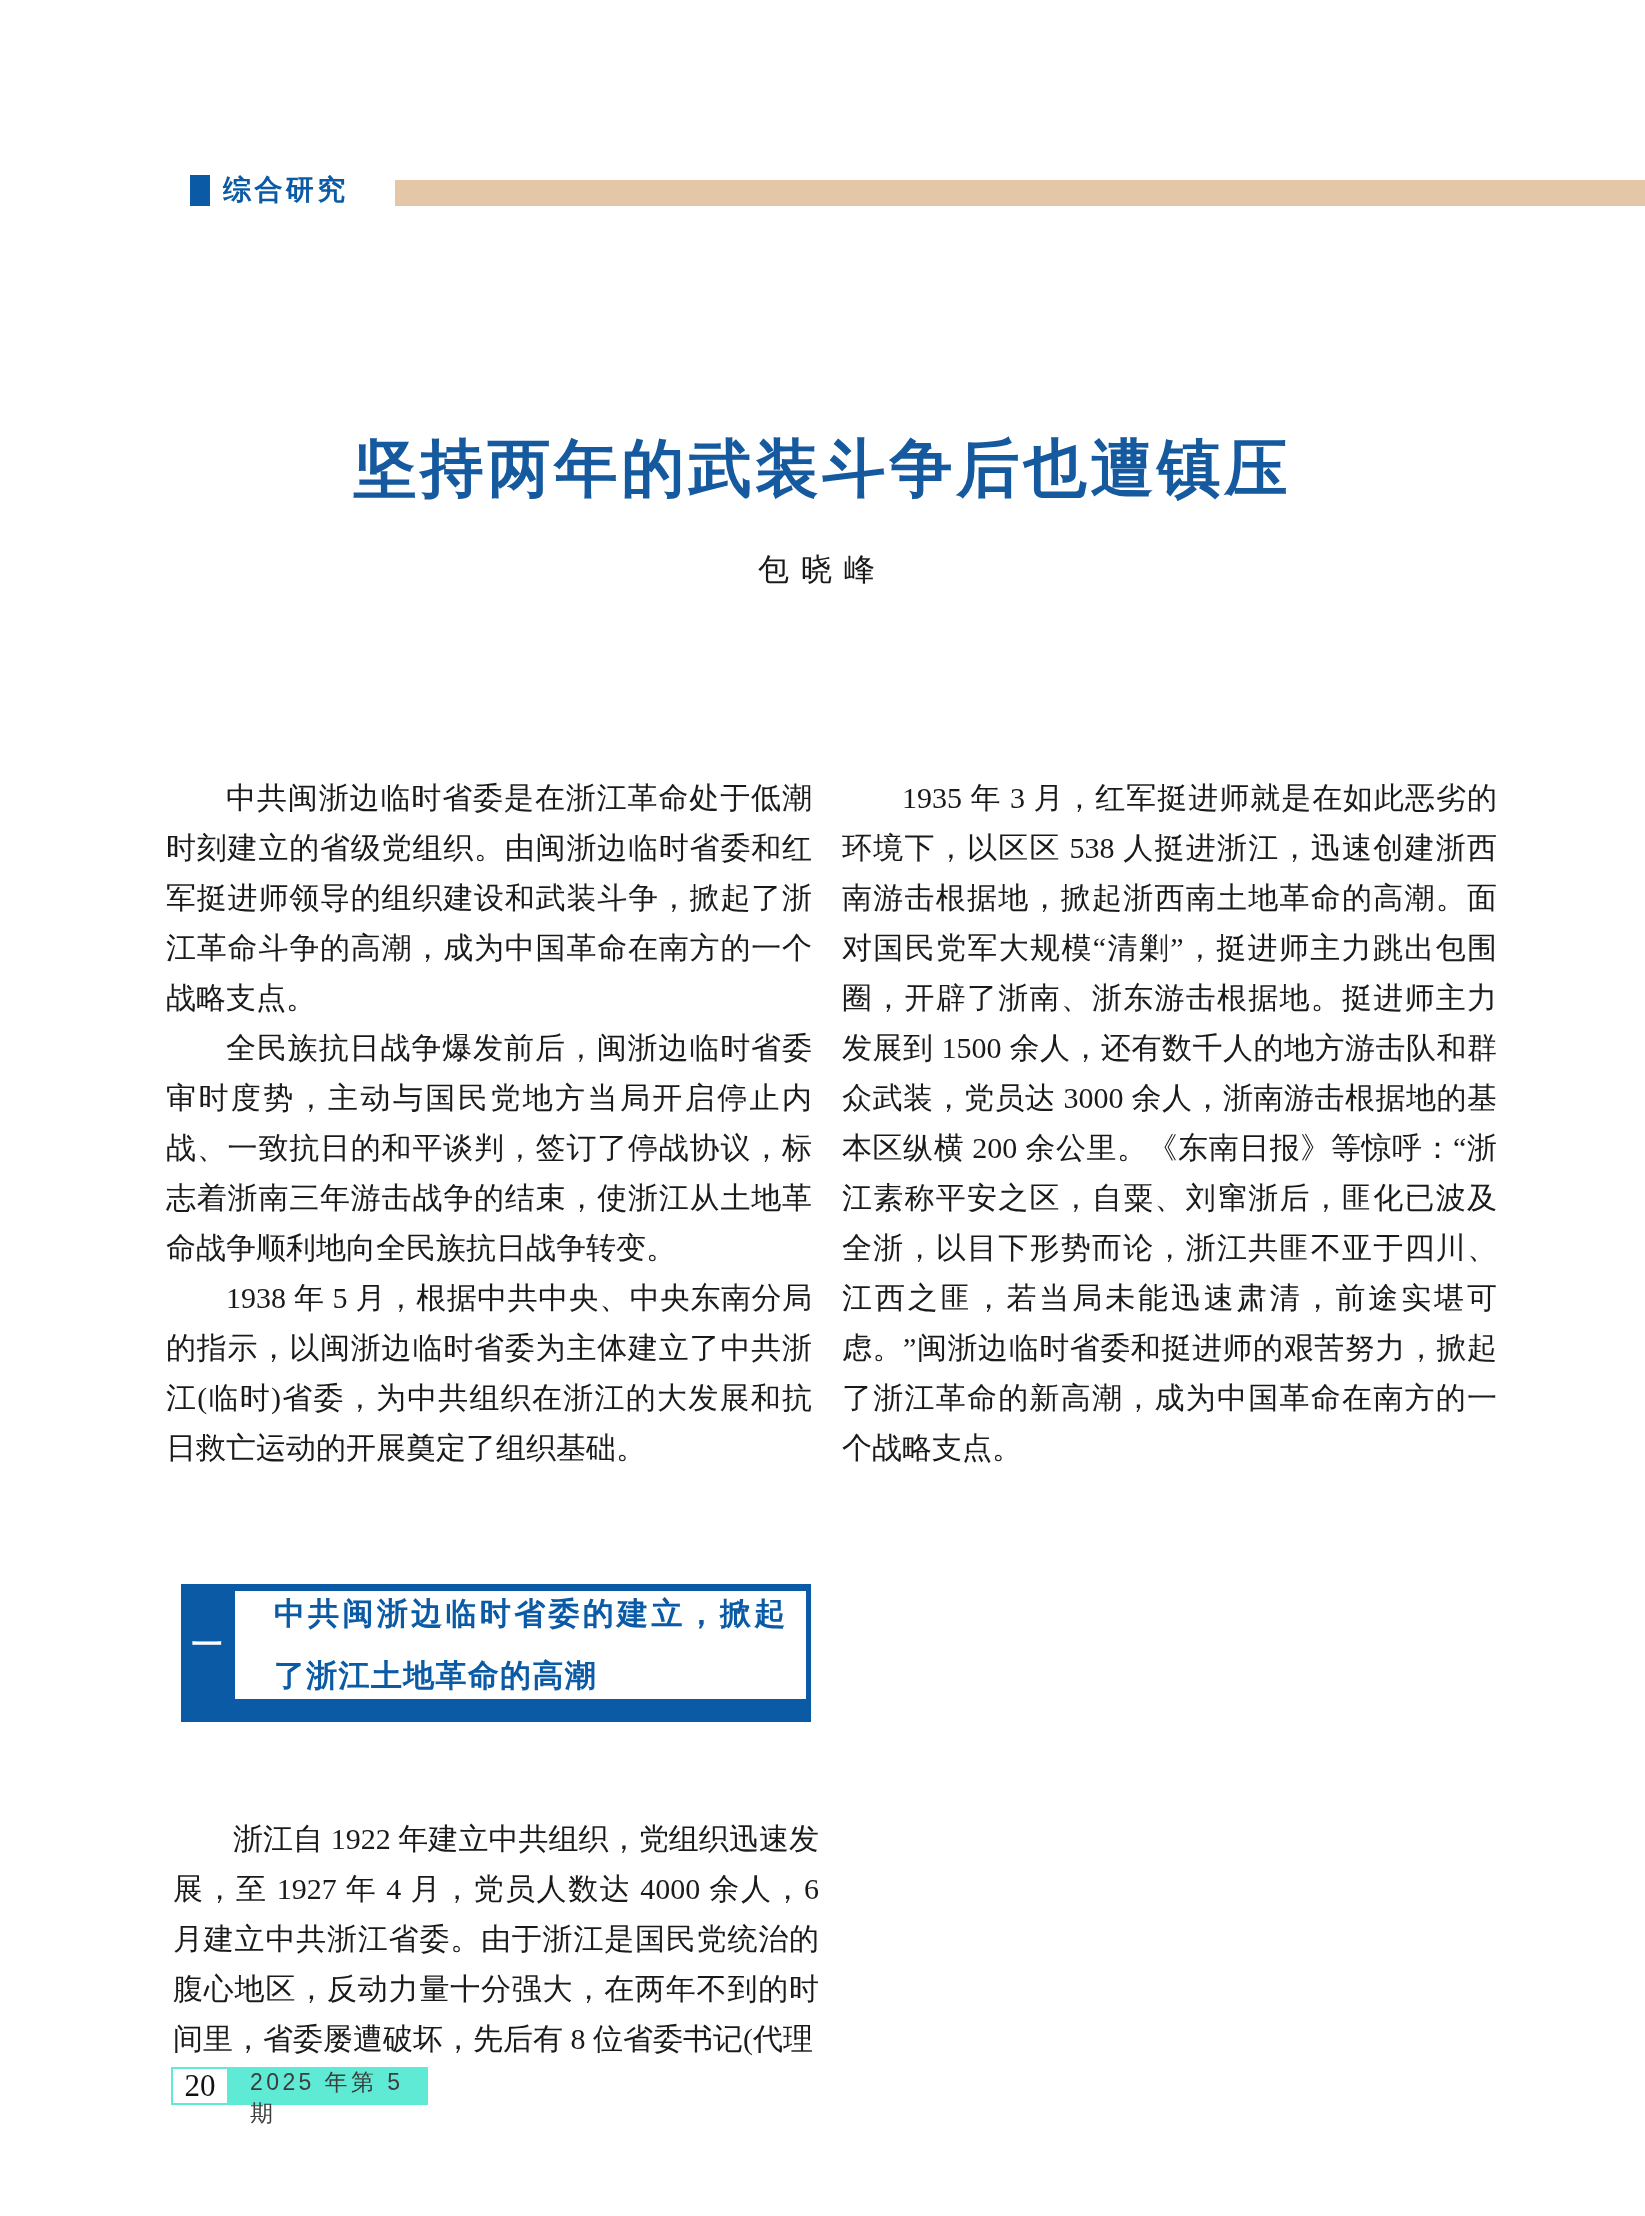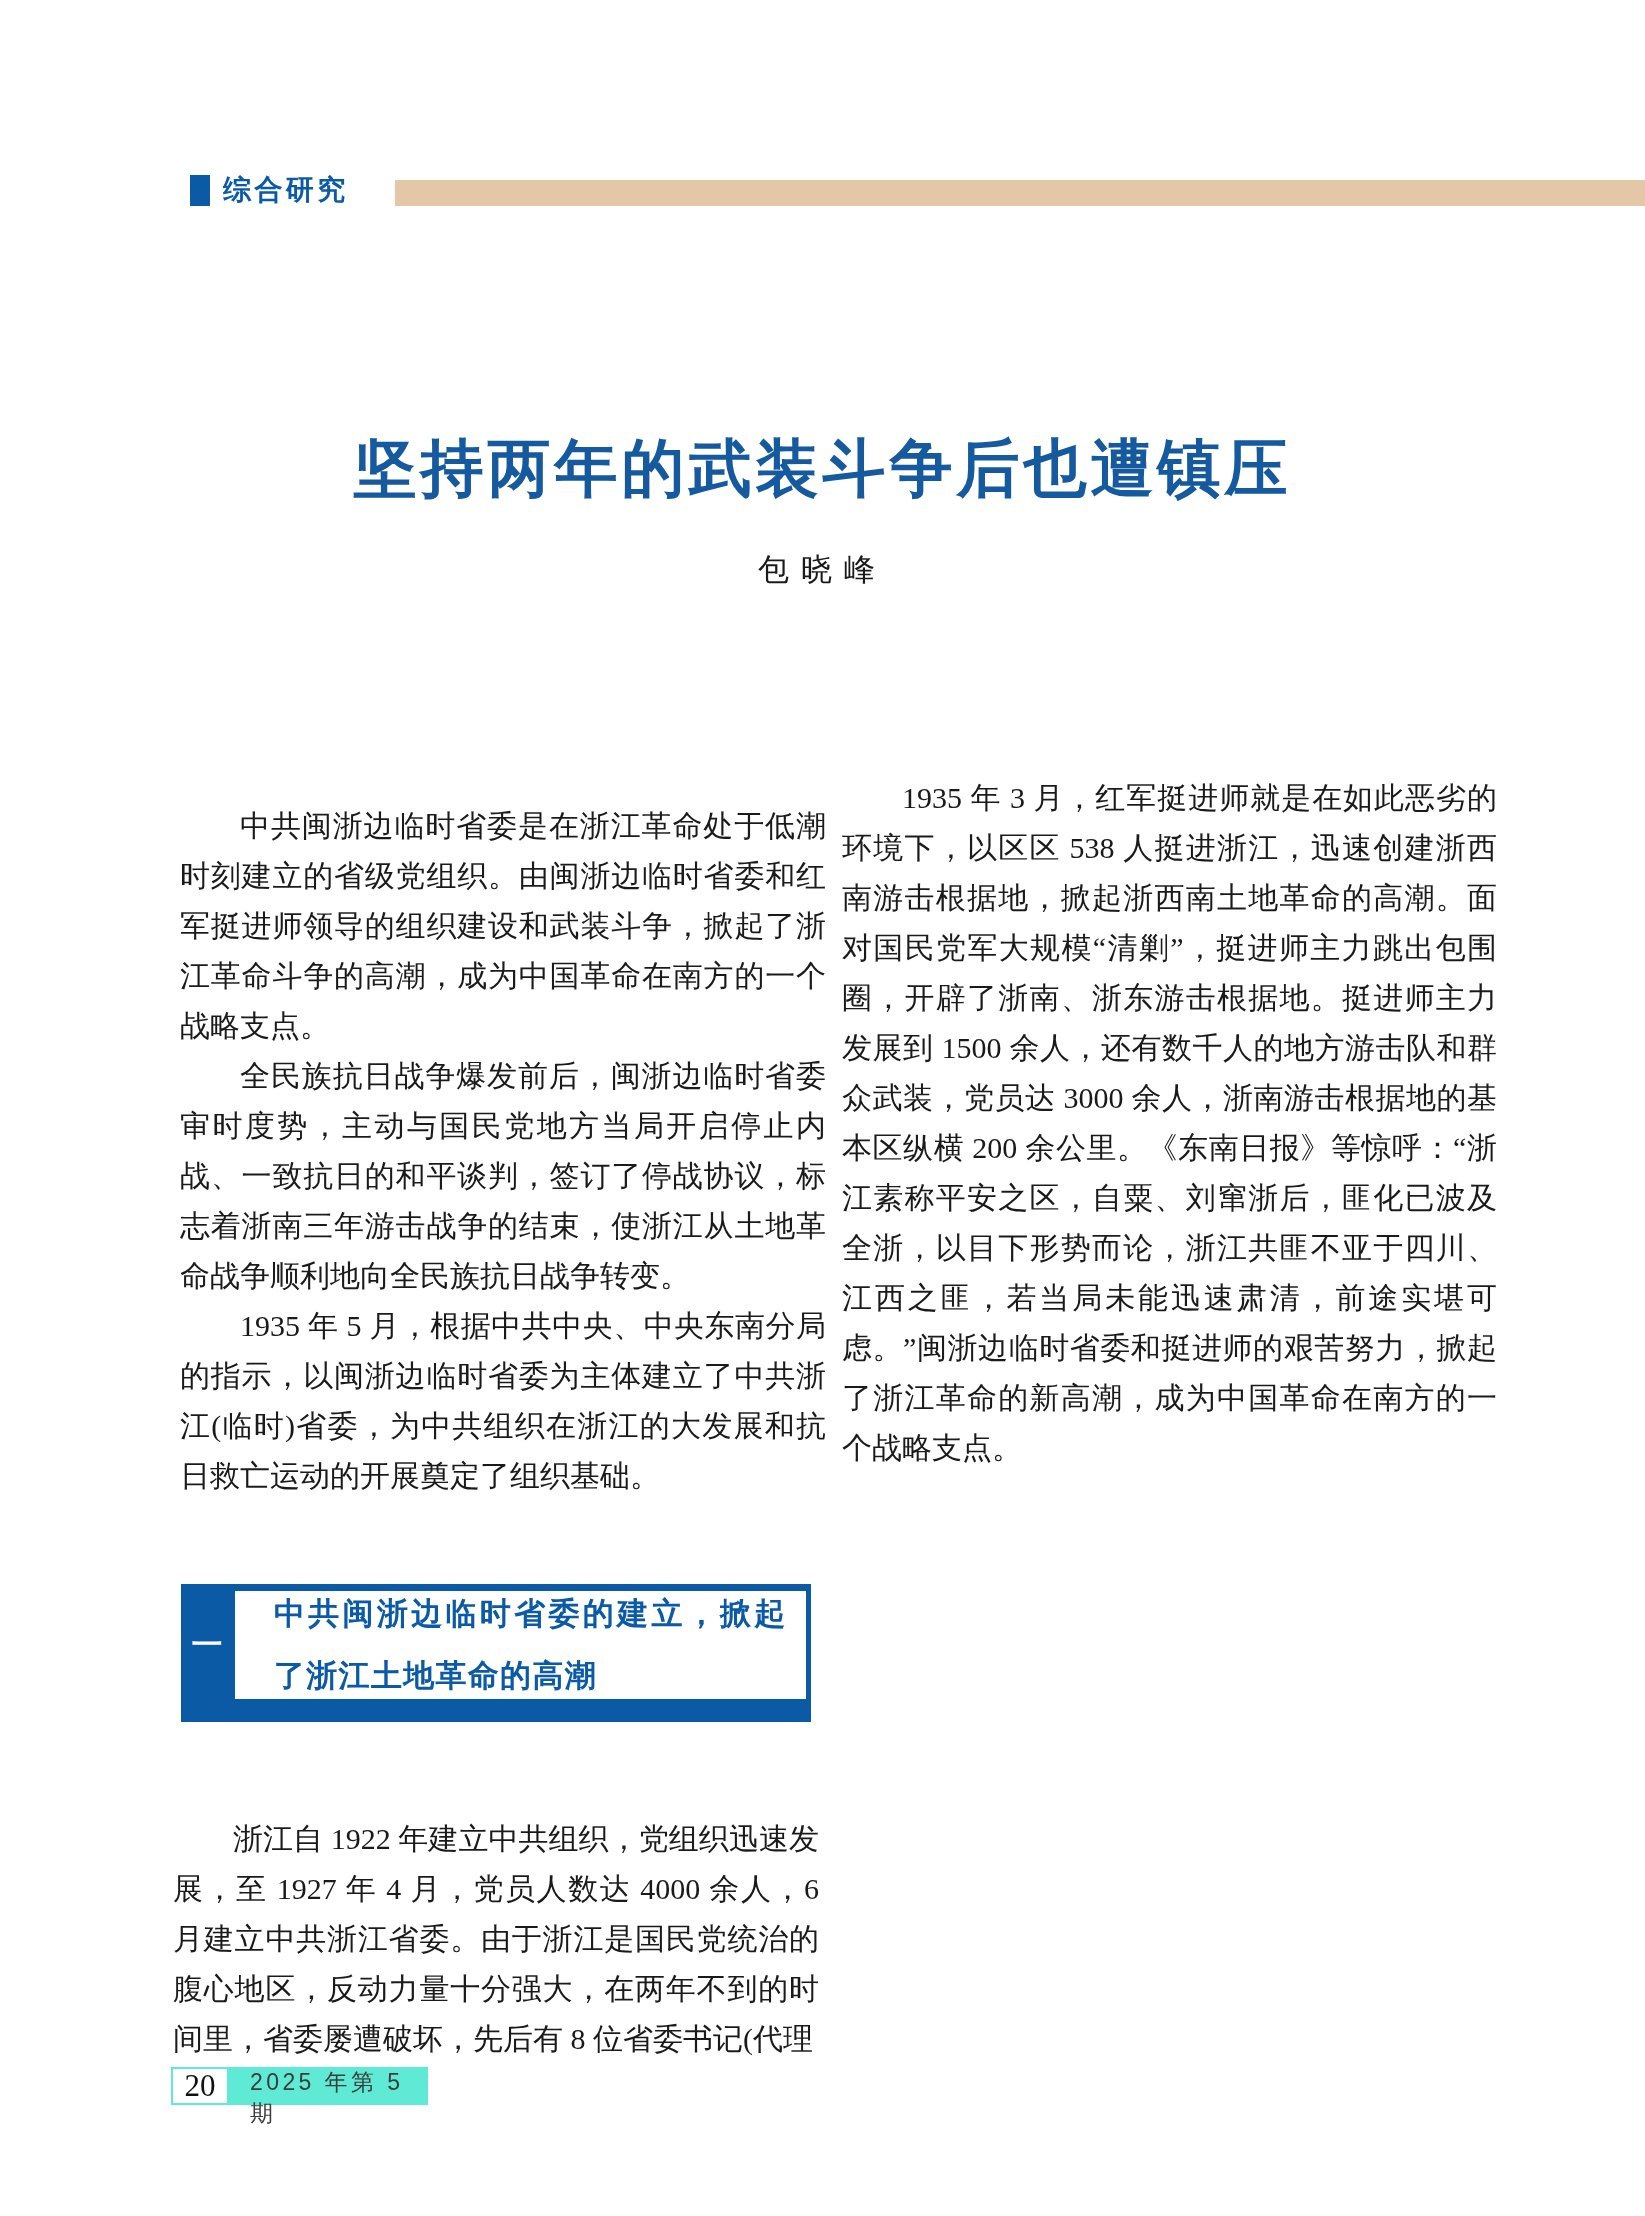--- a/index.html
+++ b/index.html
@@ -39,21 +39,21 @@
   }
   .author {
     position: absolute; left: 107px; top: 550px; width: 1431px;
     text-align: center;
     font-size: 31px; color: #1a1a1a; letter-spacing: 12px;
     line-height: 40px;
   }
 
   
   .col { position: absolute; }
-  .col-left-top  { left: 180px;  top: 773px; width: 646px; margin-top: 28px; }
+  .col-left-top  { left: 166px;  top: 773px; width: 646px; }
   .col-left-bot  { left: 173px;  top: 1814px; width: 646px; }
   .col-right     { left: 842px; top: 773px; width: 655px; }
   .para {
     margin: 0;
     font-size: 30px; line-height: 50px;
     text-align: justify;
     color: #1a1a1a;
   }
   .indent { text-indent: 2em; }
 
@@ -107,21 +107,21 @@
   <div class="cat-marker"></div>
   <div class="cat-label">综合研究</div>
   <div class="head-bar"></div>
 
   <div class="title">坚持两年的武装斗争后也遭镇压</div>
   <div class="author">包晓峰</div>
 
   <div class="col col-left-top">
     <p class="para indent">中共闽浙边临时省委是在浙江革命处于低潮时刻建立的省级党组织。由闽浙边临时省委和红军挺进师领导的组织建设和武装斗争，掀起了浙江革命斗争的高潮，成为中国革命在南方的一个战略支点。</p>
     <p class="para indent">全民族抗日战争爆发前后，闽浙边临时省委审时度势，主动与国民党地方当局开启停止内战、一致抗日的和平谈判，签订了停战协议，标志着浙南三年游击战争的结束，使浙江从土地革命战争顺利地向全民族抗日战争转变。</p>
-    <p class="para indent">1935 年 5 月，根据中共中央、中央东南分局的指示，以闽浙边临时省委为主体建立了中共浙江(临时)省委，为中共组织在浙江的大发展和抗日救亡运动的开展奠定了组织基础。</p>
+    <p class="para indent">1938 年 5 月，根据中共中央、中央东南分局的指示，以闽浙边临时省委为主体建立了中共浙江(临时)省委，为中共组织在浙江的大发展和抗日救亡运动的开展奠定了组织基础。</p>
   </div>
 
   <div class="section-box">
     <div class="section-num">一</div>
     <div class="section-inner">
       <div class="section-heading">中共闽浙边临时省委的建立，掀起了浙江土地革命的高潮</div>
     </div>
   </div>
 
   <div class="col col-left-bot">

